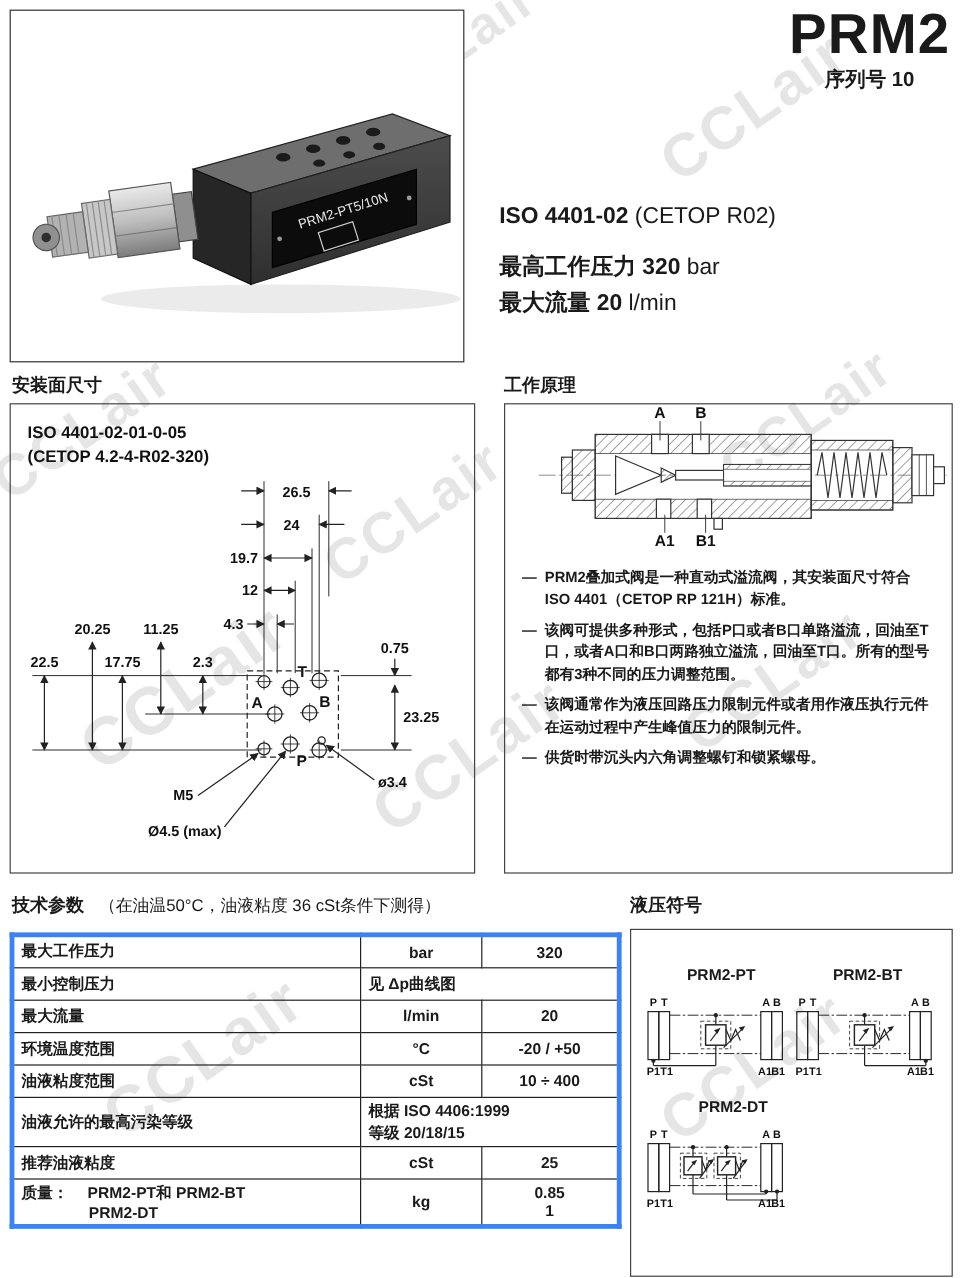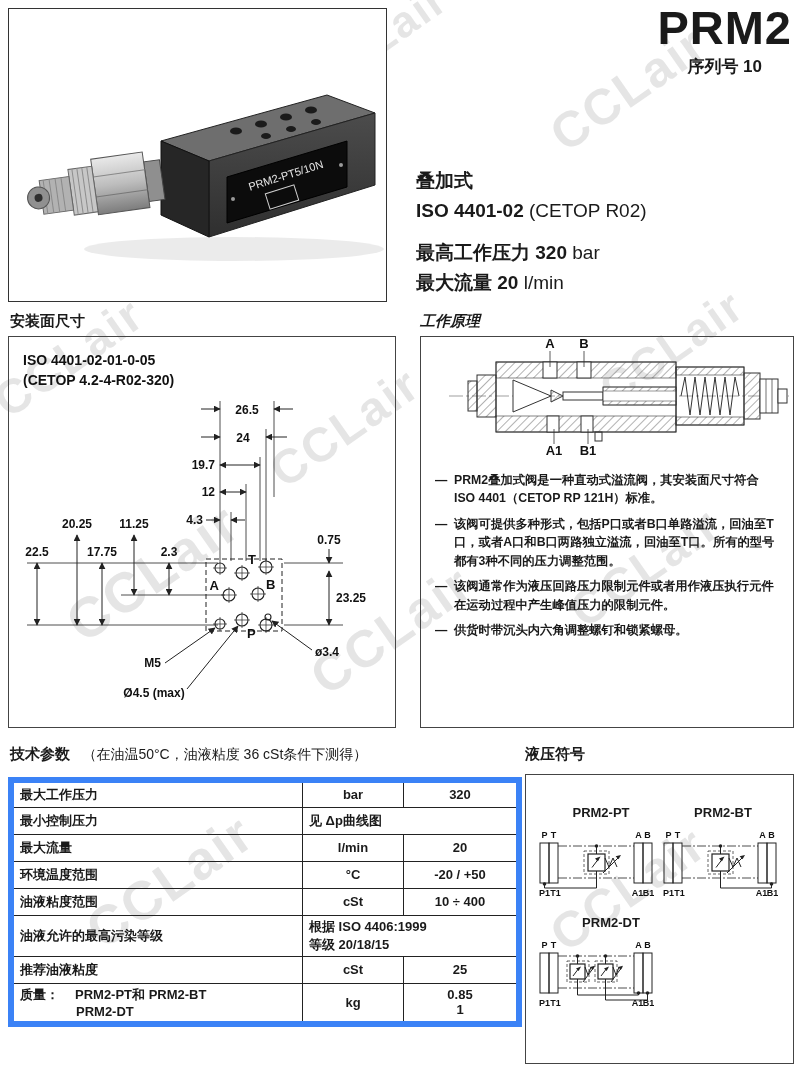--- a/index.html
+++ b/index.html
@@ -26,21 +26,21 @@
   .principle-box{position:absolute;left:420px;top:336px;width:372px;height:390px;border:1px solid #444;}
   .bullets{margin:10px 12px 0 14px;padding:0;list-style:none;font-size:12.3px;font-weight:600;line-height:1.5;}
   .bullets li{position:relative;padding-left:19px;margin-bottom:7px;}
   .bullets li::before{content:"—";position:absolute;left:0;top:0;}
   
   .specs-head{position:absolute;left:10px;top:745px;}
   .specs-head .t1{font-size:15px;font-weight:bold;}
   .specs-head .note{font-size:14px;font-weight:400;margin-left:8px;}
   table.specs{position:absolute;left:8px;top:777px;width:472px;border-collapse:collapse;
               font-size:13px;table-layout:fixed;}
-  table.specs{border:6px solid #3b82f6;}
+  table.specs{border:4px solid #3b82f6;}
   table.specs td{border:1px solid #222;font-weight:600;padding:2px 6px;}
   td.c1{width:276px;text-align:left;padding-left:20px;}
   td.c2{width:88px;text-align:center;}
   td.c3{width:100px;text-align:center;}
   td.cspan{text-align:left;}
   tr.r{height:27px;} tr.rt{height:40px;} tr.rm{height:33px;}
   .ind1{margin-left:16px;} .ind2{display:inline-block;margin-left:56px;}
   
   .symbols-head{position:absolute;left:525px;top:745px;font-size:15px;font-weight:bold;}
   .symbols-box{position:absolute;left:525px;top:774px;width:267px;height:288px;border:1px solid #444;}
@@ -120,40 +120,39 @@
       </g>
     </svg>
   </div>
 
   <div class="title-block z">
     <div class="t-product">PRM2</div>
     <div class="t-series">序列号 10</div>
   </div>
 
   <div class="intro z">
-    <div class="b">叠加式</div>
     <div>
       <span class="b">ISO 4401-02</span>
       <span>(CETOP R02)</span>
     </div>
     <div class="gap"></div>
     <div>
       <span class="b">最高工作压力</span>
       <span class="b">320</span>
       <span>bar</span>
     </div>
     <div>
       <span class="b">最大流量</span>
       <span class="b">20</span>
       <span>l/min</span>
     </div>
   </div>
 
   <div class="sec-title z" style="left:10px;top:312px;">安装面尺寸</div>
-  <div class="sec-title z" style="left:420px;top:312px;font-style:italic;">工作原理</div>
+  <div class="sec-title z" style="left:420px;top:312px;">工作原理</div>
 
   <div class="mounting-box z">
     <svg width="384" height="388" viewBox="0 0 384 388">
       <defs>
         <marker id="ar" viewBox="0 0 10 10" refX="9" refY="5" markerWidth="7" markerHeight="7" orient="auto-start-reverse">
           <path d="M0,0L10,5L0,10z" fill="#222"></path>
         </marker>
       </defs>
       <g stroke="#222" stroke-width="1" fill="none">
 

